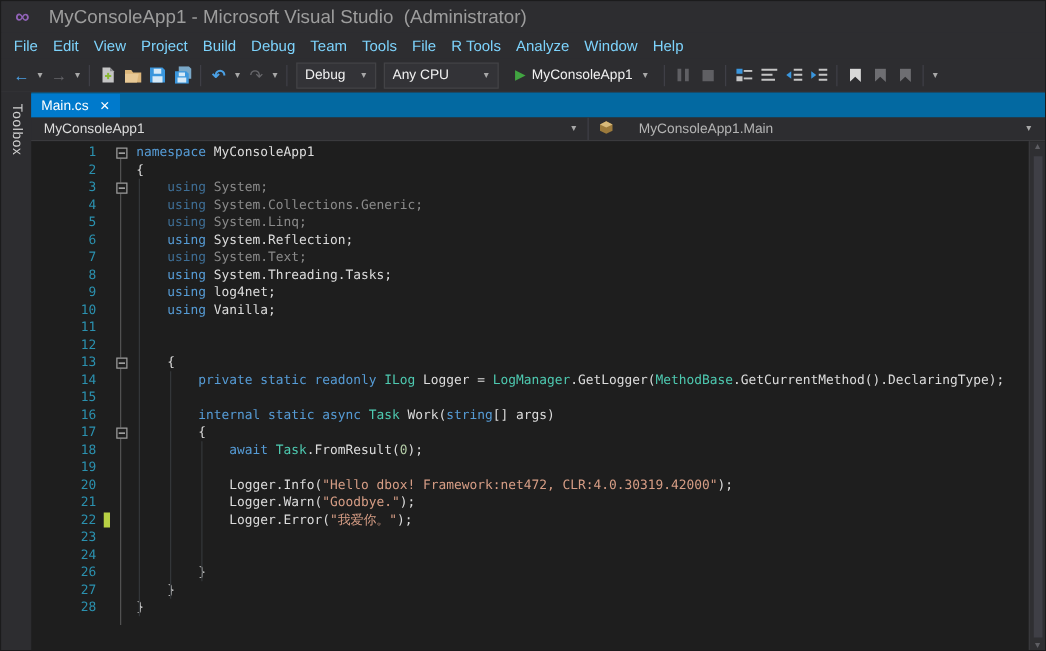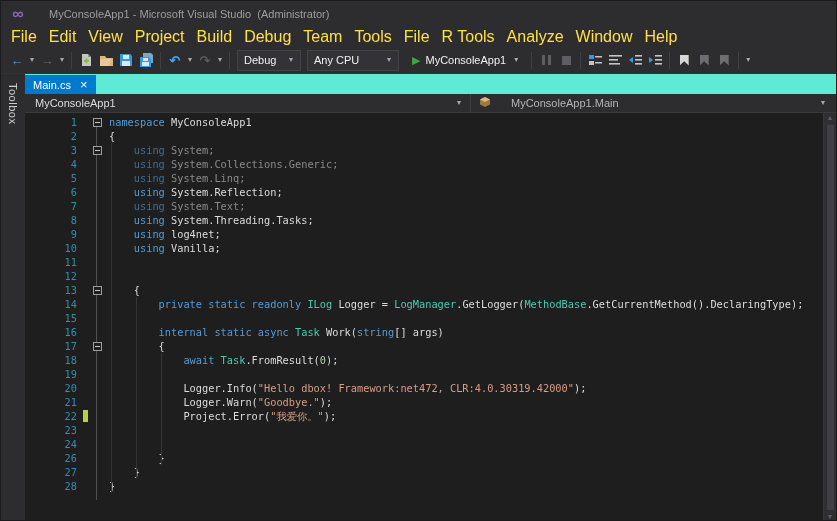--- a/index.html
+++ b/index.html
@@ -3,25 +3,25 @@
 <meta charset="utf-8">
 <style>
   *{box-sizing:border-box;margin:0;padding:0}
   html,body{background:#141414}
   body{font-family:"Liberation Sans",sans-serif;-webkit-font-smoothing:antialiased}
   .window{width:837px;height:521px;background:#2d2d30;position:relative;overflow:hidden;border:1px solid #1b1b1c}
 
   
   .titlebar{height:25px;display:flex;align-items:center;padding-left:8px;background:#2d2d30}
   .vslogo{width:18px;height:18px;color:#9163b8;font-size:16px;font-weight:bold;line-height:17px;text-align:center}
-  .title{color:#9d9d9d;font-size:11px;margin-left:22px;white-space:pre}
+  .title{color:#9d9d9d;font-size:15px;margin-left:12px;white-space:pre}
 
   
   .menubar{height:21px;display:flex;align-items:center;padding-left:4px;background:#2d2d30}
-  .menu-item{color:#fde047;font-size:16px;padding:2px 6px;cursor:default;white-space:nowrap}
+  .menu-item{color:#7dd3fc;font-size:12px;padding:2px 6px;cursor:default;white-space:nowrap}
 
   
   .toolbar{height:27px;display:flex;align-items:center;padding-left:6px;background:#2d2d30;border-bottom:1px solid #333336}
   .tbtn{height:22px;min-width:20px;display:flex;align-items:center;justify-content:center;color:#c5c5c5;font-size:13px}
   .tbtn svg{display:block}
   .blue{color:#4ba0e4;font-weight:bold}
   .dis{color:#66666a}
   .chev{font-size:8px;color:#a8a8a8;width:10px;text-align:center;line-height:22px}
   .tsep{width:1px;height:17px;background:#3f3f46;margin:0 4px;flex:none}
   .combo{height:21px;background:#333337;border:1px solid #434346;display:flex;align-items:center;font-size:11px;color:#f1f1f1;padding:0 4px 0 6px;margin:0 3px}
@@ -31,21 +31,21 @@
   .icon-pause{width:9px;height:10px;border-left:3px solid #5f5f63;border-right:3px solid #5f5f63}
   .icon-stop{width:9px;height:9px;background:#5f5f63}
   .icon-bookmark{width:9px;height:11px;background:#d8d8d8;clip-path:polygon(0 0,100% 0,100% 100%,50% 62%,0 100%)}
   .icon-bookmark.g{background:#6e6e72}
 
   
   .main{display:flex;height:448px}
   .toolbox-strip{width:24px;background:#2d2d30;flex:none;display:flex;justify-content:center}
   .toolbox-label{writing-mode:vertical-rl;color:#d0d0d0;font-size:11px;margin-top:9px;letter-spacing:.5px}
   .editor-col{flex:1;display:flex;flex-direction:column;min-width:0}
-  .tabbar{height:20px;display:flex;align-items:flex-end;background:#5eead4}
+  .tabbar{height:20px;display:flex;align-items:flex-end;background:#0369a1}
   .tab{height:19px;background:#007acc;color:#fff;font-size:11px;display:flex;align-items:center;padding:0 8px;gap:9px}
   .tab-close{font-size:13px;line-height:1;color:#fff}
   .navbar{height:19px;background:#2d2d30;display:flex;align-items:stretch;border-bottom:1px solid #3a3a3d}
   .nav-left{width:446px;flex:none;display:flex;align-items:center;padding:0 6px 0 10px;color:#dcdcdc;font-size:11px;border-right:1px solid #3f3f46}
   .nav-left .chev{margin-left:auto}
   .nav-right{flex:1;display:flex;align-items:center;gap:20px;padding:0 8px;color:#b4b4b4;font-size:11px}
   .nav-right .chev{margin-left:auto}
 
   
   .editor{flex:1;background:#1e1e1e;display:flex;min-height:0}
@@ -370,21 +370,21 @@
             <div class="row">
               <span class="ln">21</span>
               <span class="mk"></span>
               <span class="fd"></span>
               <span class="cd"><span class="p">            Logger.Warn(</span><span class="s">"Goodbye."</span><span class="p">);</span></span>
             </div>
             <div class="row">
               <span class="ln">22</span>
               <span class="mk on"></span>
               <span class="fd"></span>
-              <span class="cd"><span class="p">            Project.Error(</span><span class="s">"我爱你。"</span><span class="p">);</span></span>
+              <span class="cd"><span class="p">            Logger.Error(</span><span class="s">"我爱你。"</span><span class="p">);</span></span>
             </div>
             <div class="row">
               <span class="ln">23</span>
               <span class="mk"></span>
               <span class="fd"></span>
               <span class="cd"></span>
             </div>
             <div class="row">
               <span class="ln">24</span>
               <span class="mk"></span>

